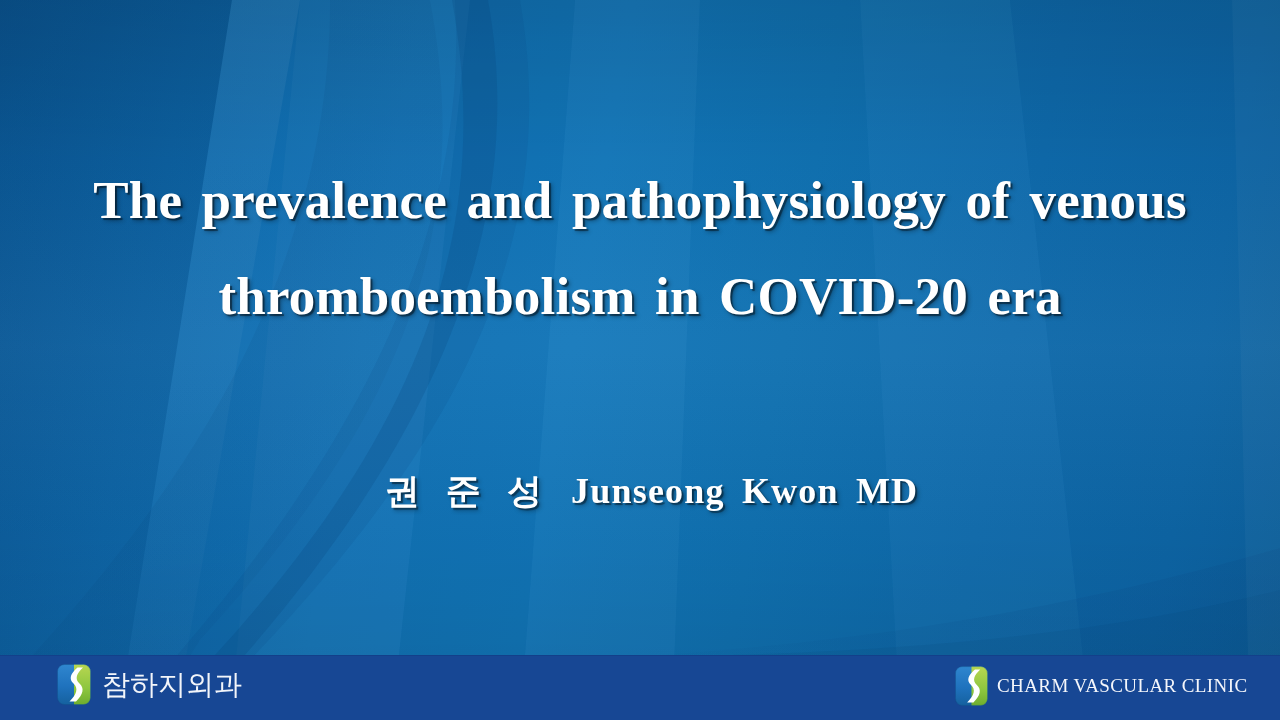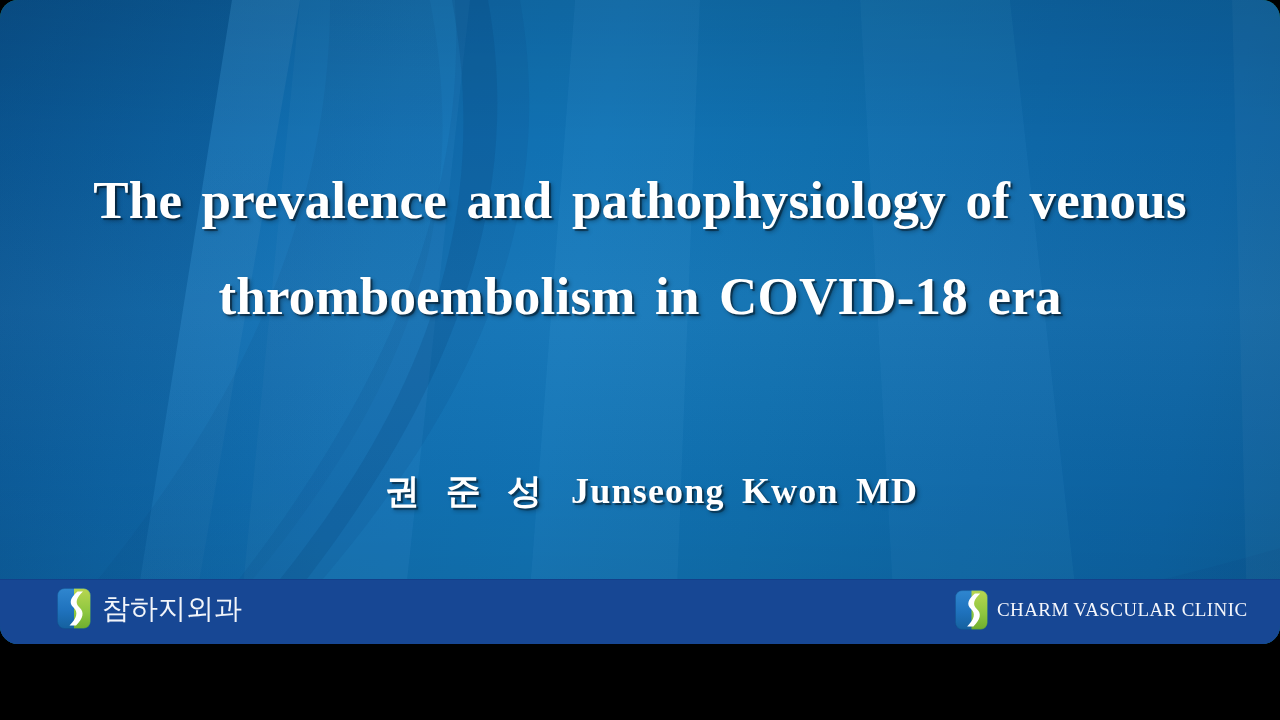--- a/index.html
+++ b/index.html
@@ -4,26 +4,25 @@
 <title>Presentation Title Slide</title>
 <style>
   html, body {
     margin: 0;
     padding: 0;
     background: #000;
   }
   #slide {
     position: relative;
     width: 1280px;
-    height: 644px;
+    height: 720px;
     overflow: hidden;
     font-family: "Liberation Serif", "DejaVu Serif", serif;
     background: #15803d;
     user-select: none;
-    border-radius: 18px;
   }
 
   
   .bg-base {
     position: absolute;
     inset: 0;
     background:
       linear-gradient(100deg,
         #0d5e9e 0%,
         #0f6aad 14%,
@@ -208,21 +207,21 @@
              C430,455 530,230 488,0 Z" fill="#073d6e" opacity="0.17"></path>
 
     <path d="M1280,548 C1100,600 900,640 640,656 L1280,656 Z" fill="url(#gArc)" opacity="0.7"></path>
     <path d="M1280,590 C1120,630 940,650 700,656 L1280,656 Z" fill="#0a3f77" opacity="0.12"></path>
 
     <polygon points="1232,0 1280,0 1280,656 1248,656" fill="#ffffff" opacity="0.030"></polygon>
   </svg>
 
   <div class="title-block">
     <div class="title-line">The prevalence and pathophysiology of venous</div>
-    <div class="title-line">thromboembolism in COVID-18 era</div>
+    <div class="title-line">thromboembolism in COVID-20 era</div>
   </div>
 
   <div class="author-block">
     <div class="author-row">
       <span class="kr">권 준 성</span><span class="en">Junseong Kwon MD</span>
     </div>
   </div>
 
   <div class="footer">
 

